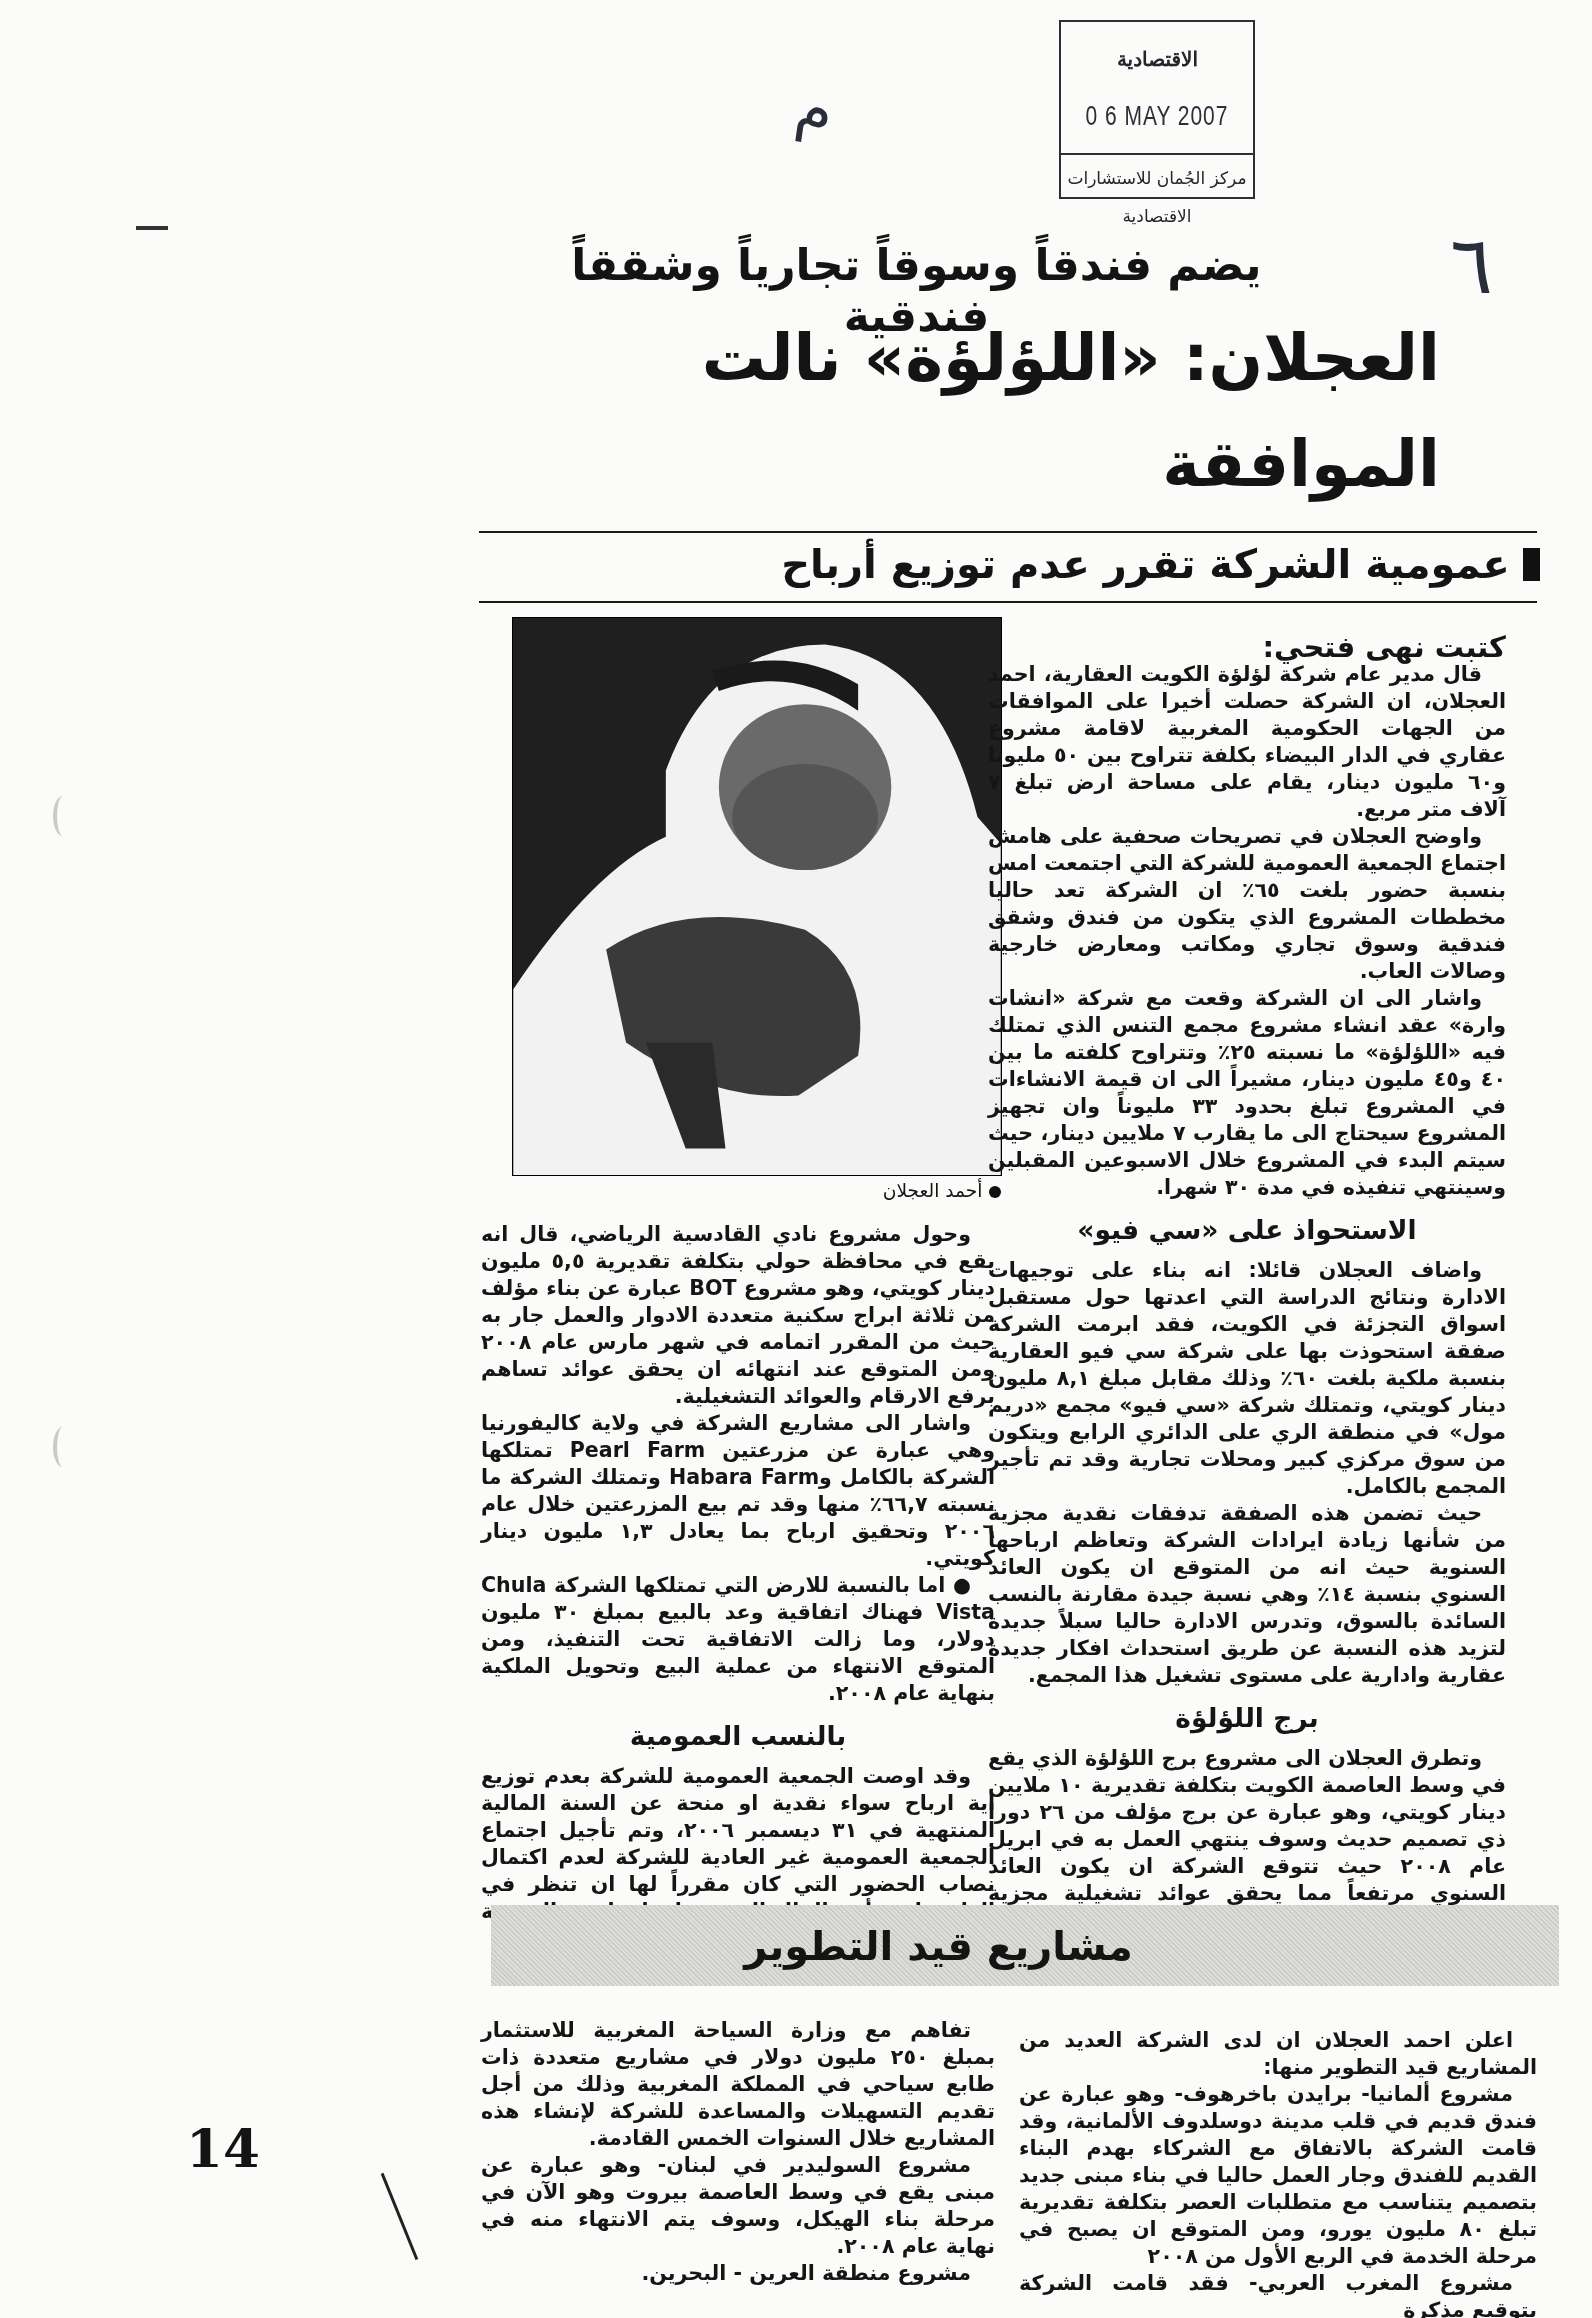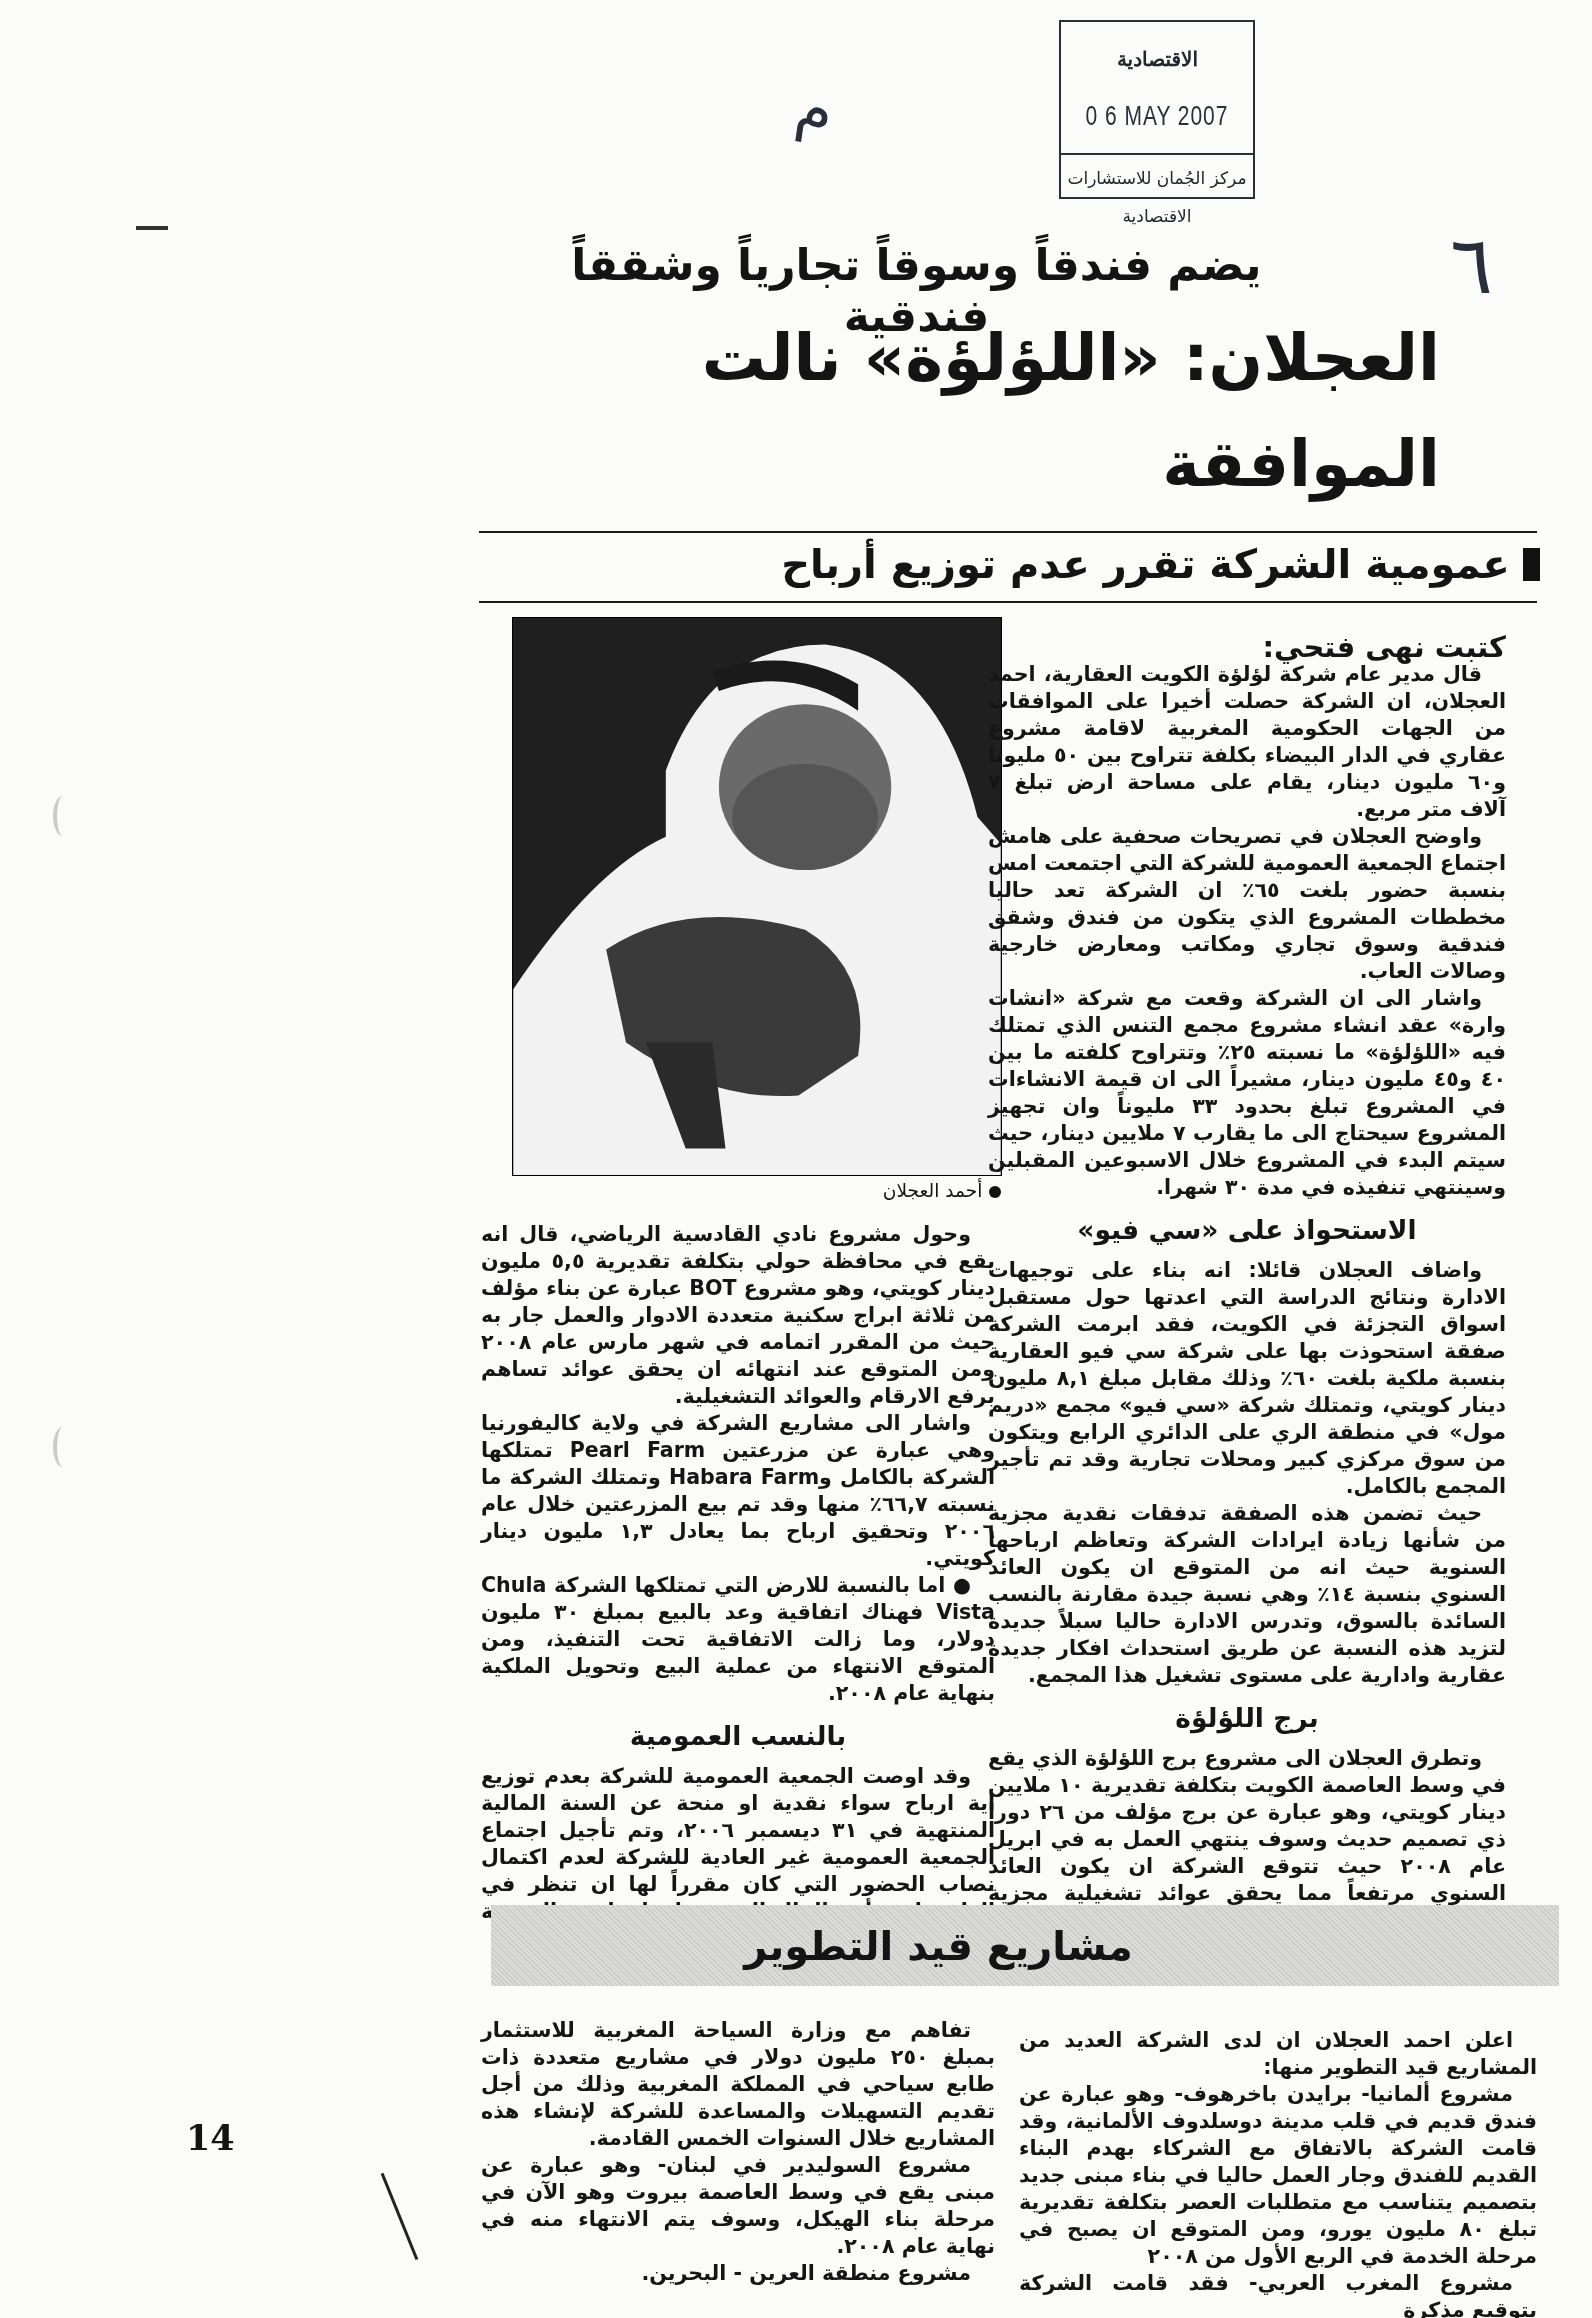--- a/index.html
+++ b/index.html
@@ -45,21 +45,21 @@
 
   
   .banner { left:491px; top:1905px; width:1068px; height:81px;
     background: repeating-linear-gradient(45deg, #c9c9c6 0 1.3px, #dcdcd9 1.3px 3.3px);
     display:flex; align-items:center; justify-content:center; }
   .banner span { direction:rtl; font-size:40px; font-weight:900; margin-right:173px; }
 
   .col-right-bot { left:1019px; top:2027px; width:518px; }
   .col-left-bot  { left:481px; top:2017px; width:514px; }
 
-  .pagenum { left:186px; top:2117px; font-family:"DejaVu Serif", serif; font-weight:bold; font-size:35px; }
+  .pagenum { left:186px; top:2117px; font-family:"DejaVu Serif", serif; font-weight:bold; font-size:53px; }
 
   .binding { left:53px; width:16px; height:40px; border-left:4px solid #aaa; border-radius:50% 0 0 50%; opacity:.6; }
 </style>
 </head>
 <body>
 
 <div class="abs stamp">
   <div class="logo">الاقتصادية</div>
   <div class="date">0 6 MAY 2007</div>
   <div class="divider"></div>

